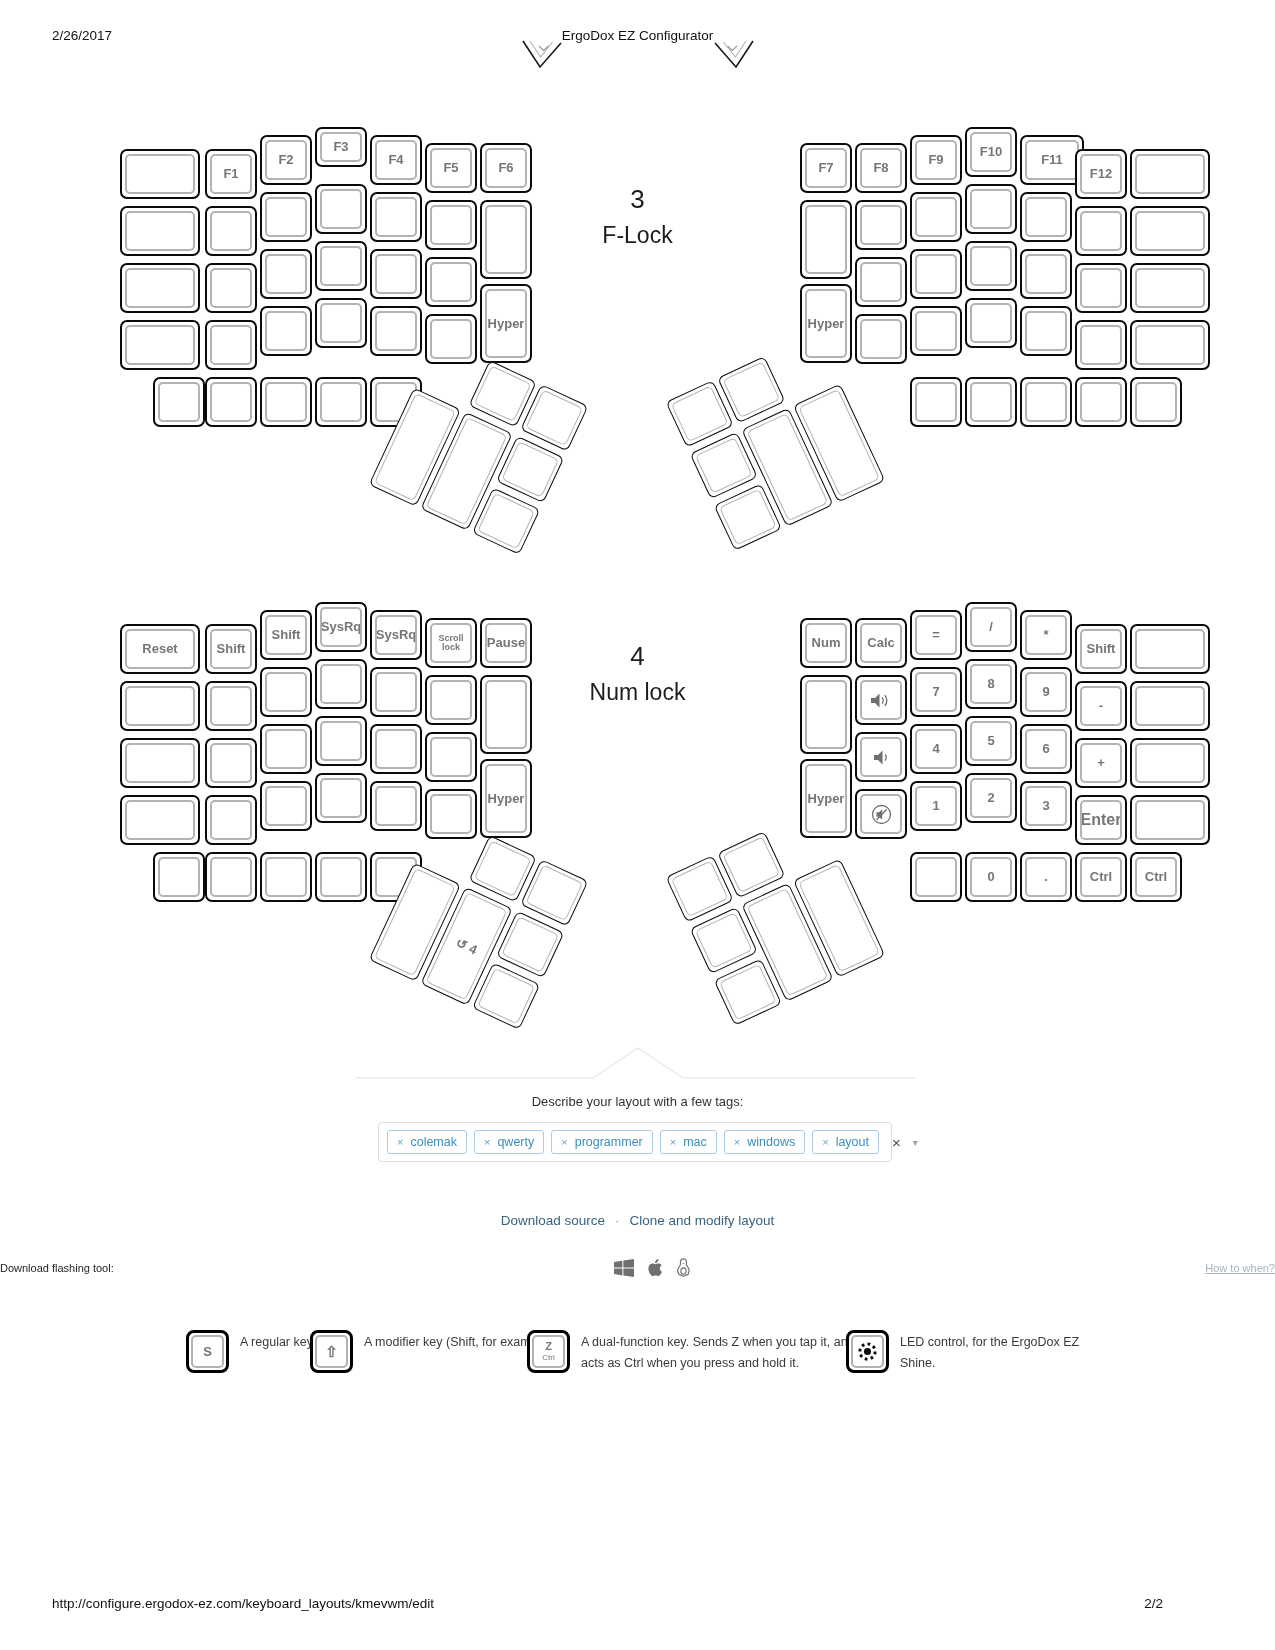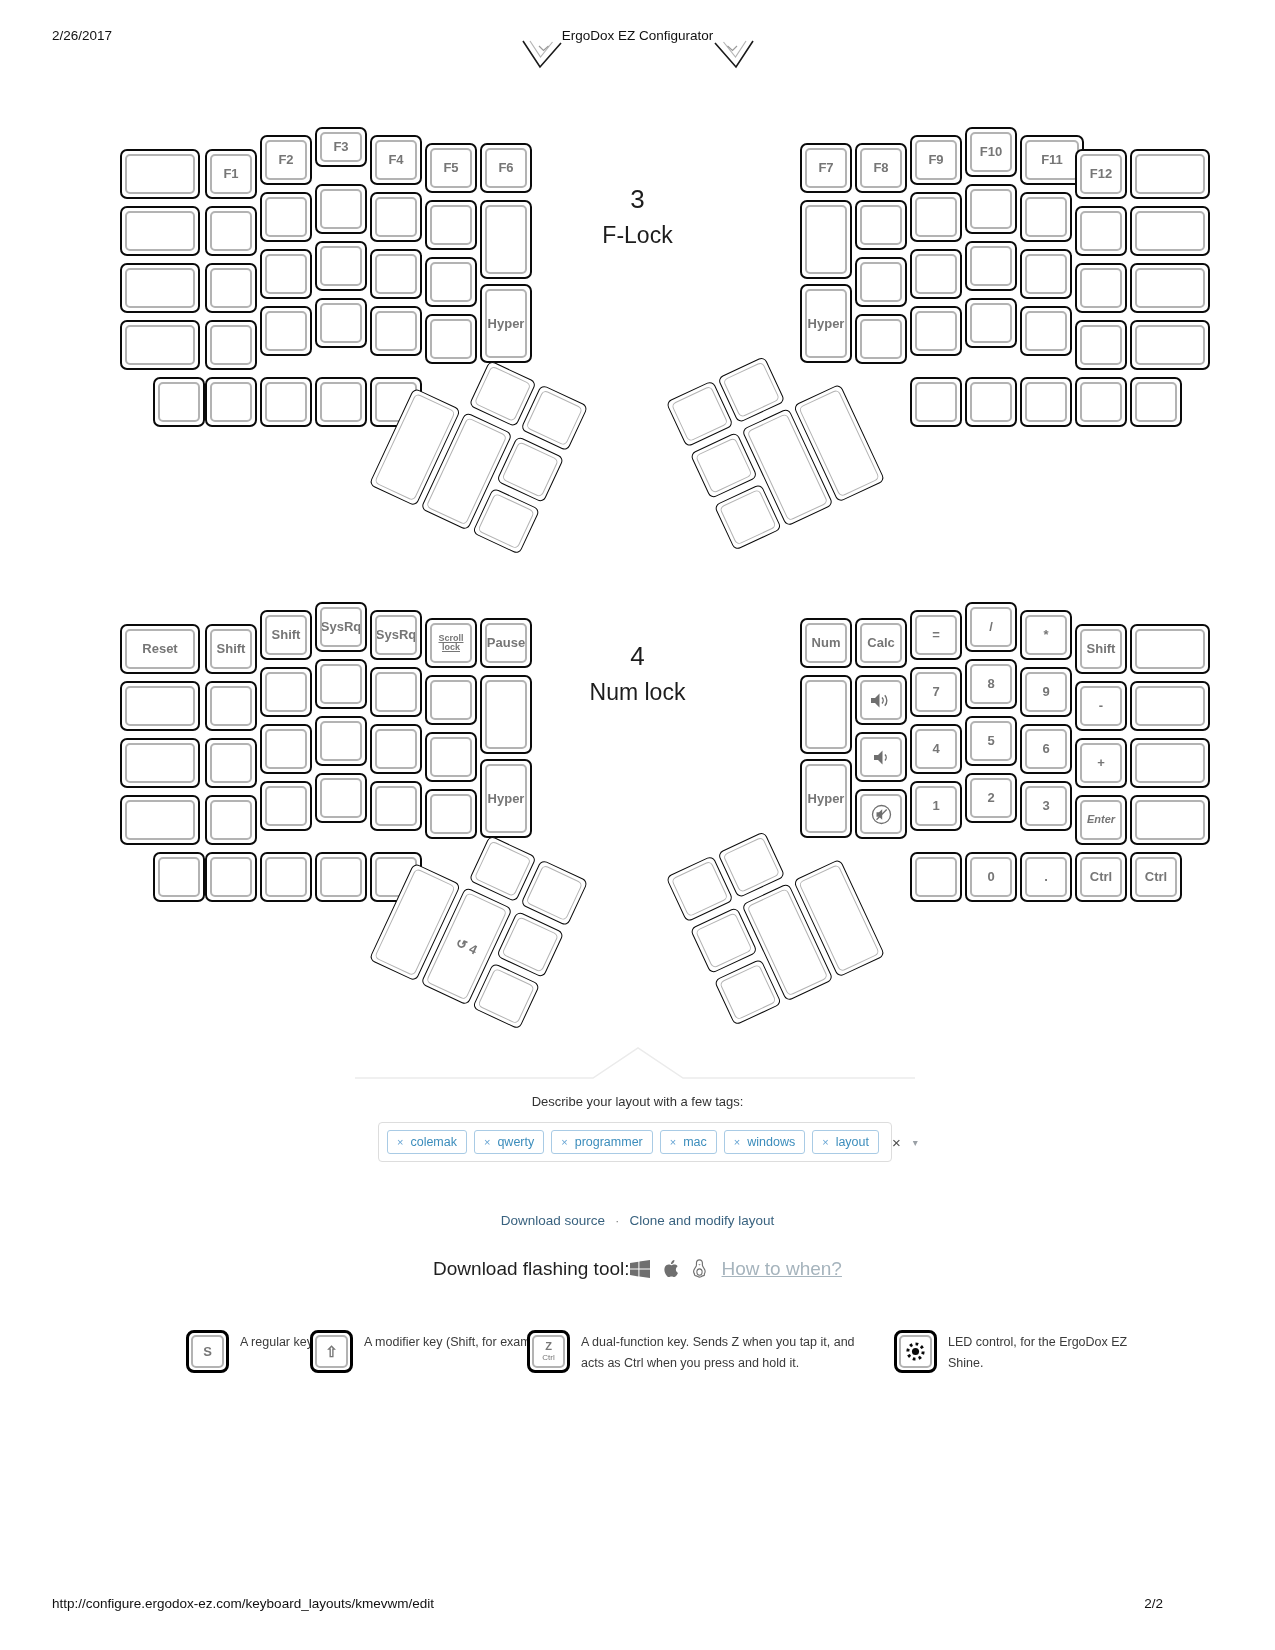--- a/index.html
+++ b/index.html
@@ -36,22 +36,22 @@
   .tag{display:inline-flex;align-items:center;gap:7px;border:1px solid #a9cbe5;border-radius:3px;
        padding:4px 9px;font-size:12.5px;color:#3c8dbc;background:#fff}
   .tag-x{font-size:11px;color:#64a3d3;cursor:default}
   .tags-clear{margin-left:6px;font-size:15px;color:#4a4a4a}
   .tags-caret{margin-left:5px;font-size:10px;color:#9aa0a6}
 
   
   .links-row{position:absolute;left:0;right:0;top:1213px;text-align:center;font-size:13.5px}
   .links-row a{color:#39627f;text-decoration:none}
   .dot-sep{color:#8a8a8a;margin:0 10px}
-  .flash-row{position:absolute;left:0;right:0;top:1258px;display:flex;justify-content:center;align-items:center;
-             font-size:19px}
+  .flash-row{position:absolute;left:0;right:0;top:1258px;display:flex;justify-content:space-between;align-items:center;
+             font-size:11px}
   .flash-label{color:#1f1f1f}
   .flash-ico{display:inline-flex;align-items:center}
   .howto{color:#a6b4bd;margin-left:14px}
 
   
   .legend-item{position:absolute;top:1330px;display:flex;gap:11px}
   .lkey{position:relative;width:43px;height:43px;border:3px solid #000;border-radius:8px;background:#fff;
         box-sizing:border-box;flex:0 0 auto}
   .lkey .cap{inset:2px;border-width:2px;font-size:13px}
   .lkey .cap .sub{font-size:8px;font-weight:400;margin-top:1px}
@@ -367,21 +367,21 @@
         <div class="key" style="left: 370px; top: 667px; width: 52px; height: 50px;">
           <div class="cap"></div>
         </div>
         <div class="key" style="left: 370px; top: 724px; width: 52px; height: 50px;">
           <div class="cap"></div>
         </div>
         <div class="key" style="left: 370px; top: 781px; width: 52px; height: 50px;">
           <div class="cap"></div>
         </div>
         <div class="key" style="left: 425px; top: 618px; width: 52px; height: 50px;">
-          <div class="cap" style="font-size: 9px; text-decoration: underline;">Scroll lock</div>
+          <div class="cap" style="font-size: 9px;">Scroll lock</div>
         </div>
         <div class="key" style="left: 425px; top: 675px; width: 52px; height: 50px;">
           <div class="cap"></div>
         </div>
         <div class="key" style="left: 425px; top: 732px; width: 52px; height: 50px;">
           <div class="cap"></div>
         </div>
         <div class="key" style="left: 425px; top: 789px; width: 52px; height: 50px;">
           <div class="cap"></div>
         </div>
@@ -488,21 +488,21 @@
         <div class="key" style="left: 1075px; top: 624px; width: 52px; height: 50px;">
           <div class="cap">Shift</div>
         </div>
         <div class="key" style="left: 1075px; top: 681px; width: 52px; height: 50px;">
           <div class="cap">-</div>
         </div>
         <div class="key" style="left: 1075px; top: 738px; width: 52px; height: 50px;">
           <div class="cap">+</div>
         </div>
         <div class="key" style="left: 1075px; top: 795px; width: 52px; height: 50px;">
-          <div class="cap" style="font-size: 11px; font-style: italic;">Enter</div>
+          <div class="cap" style="font-size: 16px;">Enter</div>
         </div>
         <div class="key" style="left: 1130px; top: 624px; width: 80px; height: 50px;">
           <div class="cap"></div>
         </div>
         <div class="key" style="left: 1130px; top: 681px; width: 80px; height: 50px;">
           <div class="cap"></div>
         </div>
         <div class="key" style="left: 1130px; top: 738px; width: 80px; height: 50px;">
           <div class="cap"></div>
         </div>
@@ -660,21 +660,21 @@
       </div>
       <div class="legend-item" style="left: 527px;">
         <div class="lkey">
           <div class="cap">
             <span style="font-size: 11px;">Z</span>
             <span class="sub">Ctrl</span>
           </div>
         </div>
         <div class="legend-txt" style="width: 280px;">A dual-function key. Sends Z when you tap it, and acts as Ctrl when you press and hold it.</div>
       </div>
-      <div class="legend-item" style="left: 894px;">
+      <div class="legend-item" style="left: 846px;">
         <div class="lkey">
           <div class="cap">
             <svg width="23" height="23" viewBox="0 0 22 22">
               <circle cx="11" cy="11" r="3.4" fill="#0a0a0a"></circle>
               <circle cx="11" cy="11" r="7.3" fill="none" stroke="#0a0a0a" stroke-width="2.8" stroke-dasharray="2.6 3.1"></circle>
             </svg>
           </div>
         </div>
         <div class="legend-txt" style="width: 210px;">LED control, for the ErgoDox EZ Shine.</div>
       </div>

